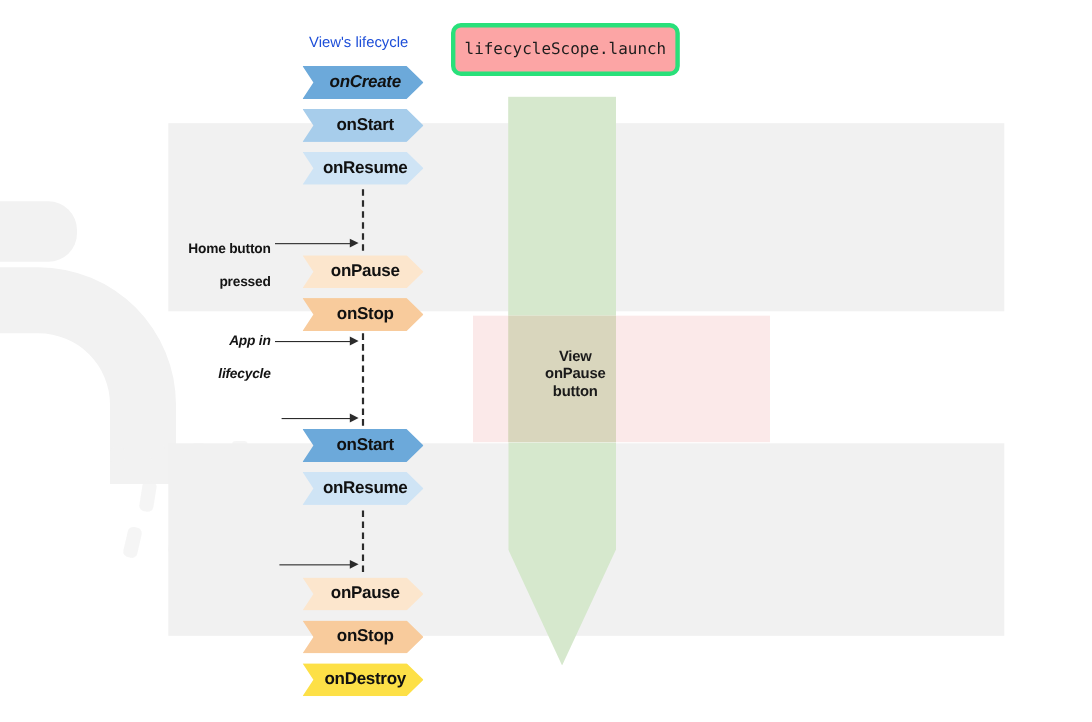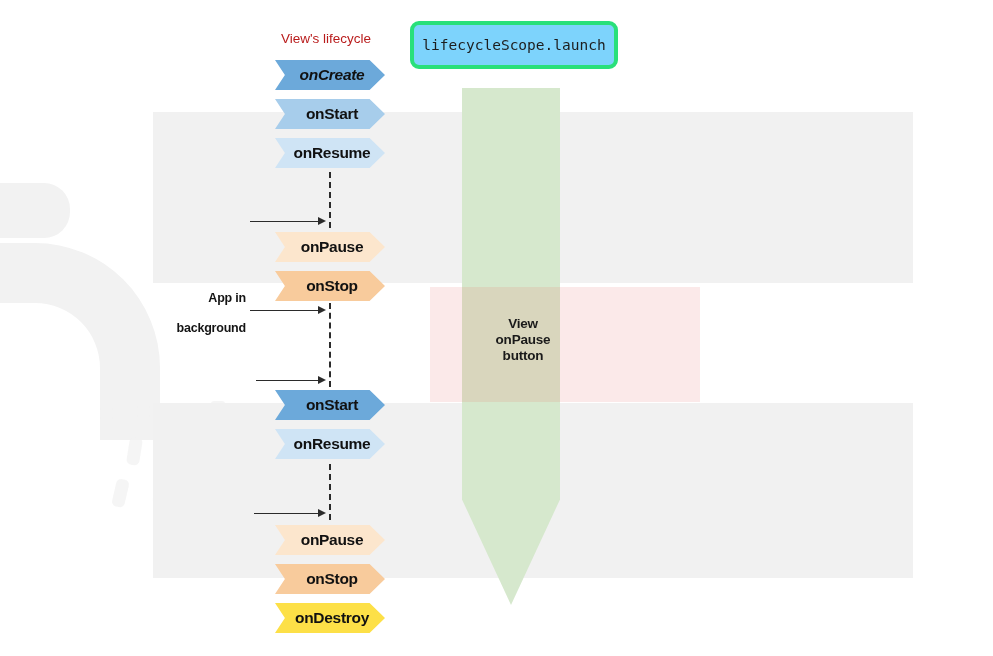--- a/index.html
+++ b/index.html
@@ -58,26 +58,26 @@
   }
   .chev span{
     font-size:15.5px;font-weight:bold;color:#111;
     letter-spacing:-0.3px;
     transform:translateX(2px);
   }
 
   
   .hdr{
     position:absolute;
-    font-size:13.5px;color:#b91c1c;
+    font-size:13.5px;color:#1d4ed8;
     white-space:nowrap;
   }
   .codebadge{
     position:absolute;
-    background:#7dd3fc;
+    background:#fca5a5;
     border:4px solid #29e07a;
     border-radius:9px;
     display:flex;align-items:center;justify-content:center;
   }
   .codebadge span{
     font-family:"DejaVu Sans Mono", monospace;
     font-size:14.5px;color:#1d1d1d;
     letter-spacing:0px;
   }
 
@@ -159,23 +159,27 @@
 
   <div class="arrowline" style="left:250px;top:310px;width:72px;"></div>
   <div class="arrowhead" style="left:318px;top:306px;"></div>
 
   <div class="arrowline" style="left:256px;top:380px;width:66px;"></div>
   <div class="arrowhead" style="left:318px;top:376px;"></div>
 
   <div class="arrowline" style="left:254px;top:513px;width:68px;"></div>
   <div class="arrowhead" style="left:318px;top:509px;"></div>
 
-  <div class="evt" style="left:100px;top:276px;width:146px;">
+  <div class="evt" style="left:100px;top:204px;width:146px;">
+    <div>Home button</div>
+    <div>pressed</div>
+  </div>
+  <div class="evt" style="left:100px;top:288px;width:146px;font-style:italic;">
     <div>App in</div>
-    <div>background</div>
+    <div>lifecycle</div>
   </div>
 
   <div class="chev" style="left:275px;top:60px;width:110px;height:30px;background:#6ca9da;font-style:italic;">
     <span>onCreate</span>
   </div>
   <div class="chev" style="left:275px;top:99px;width:110px;height:30px;background:#a7cdeb;">
     <span>onStart</span>
   </div>
   <div class="chev" style="left:275px;top:138px;width:110px;height:30px;background:#cfe4f5;">
     <span>onResume</span>

